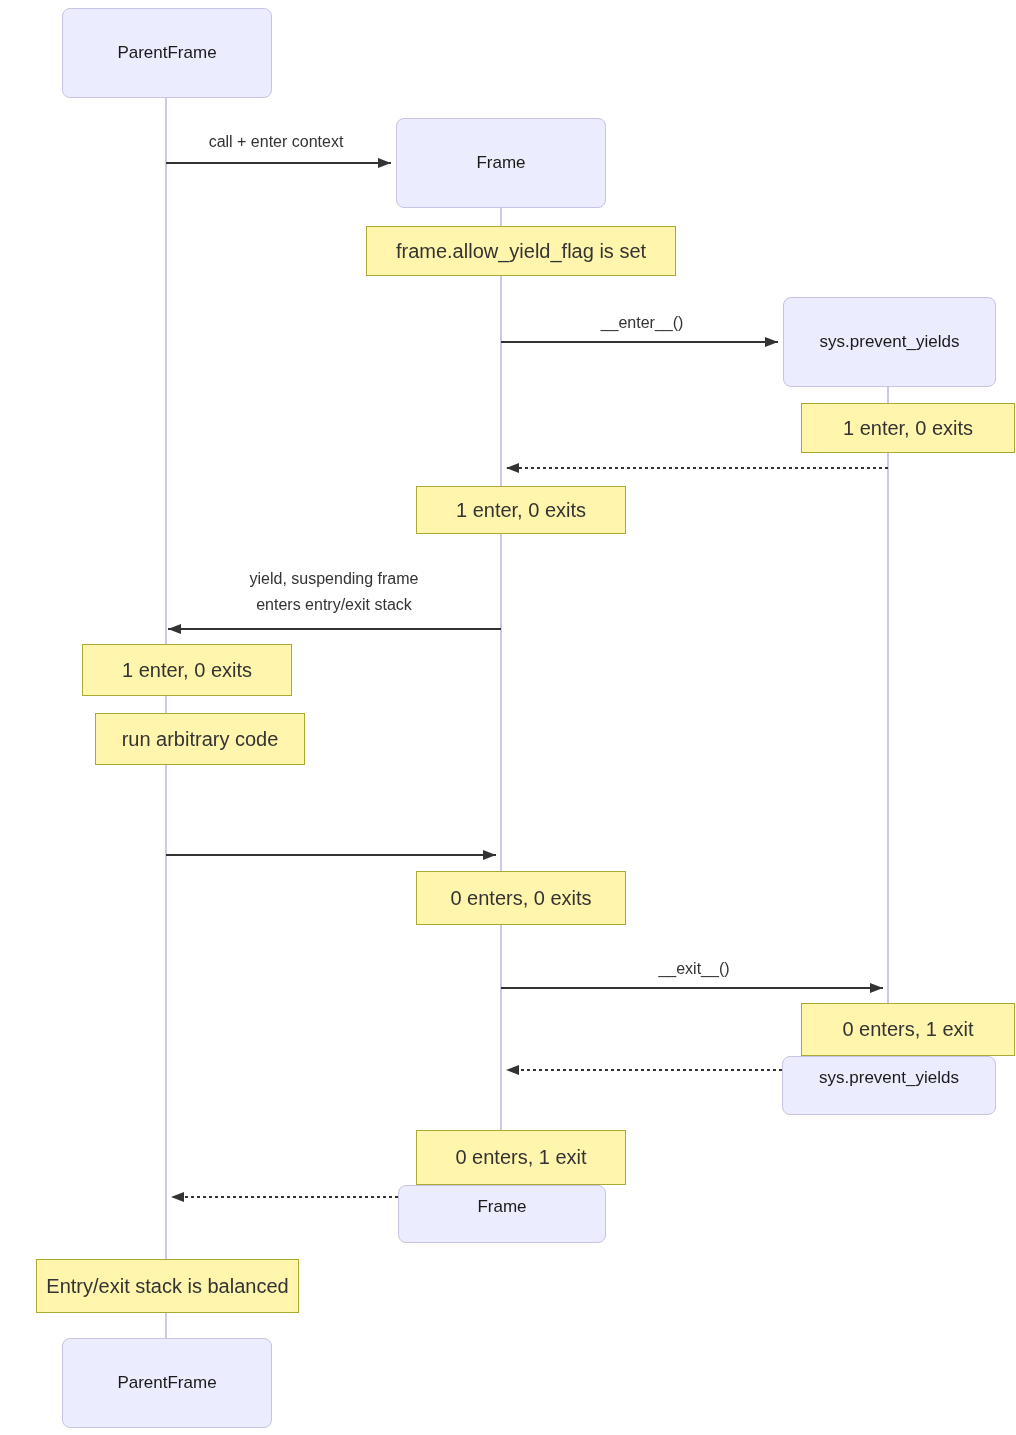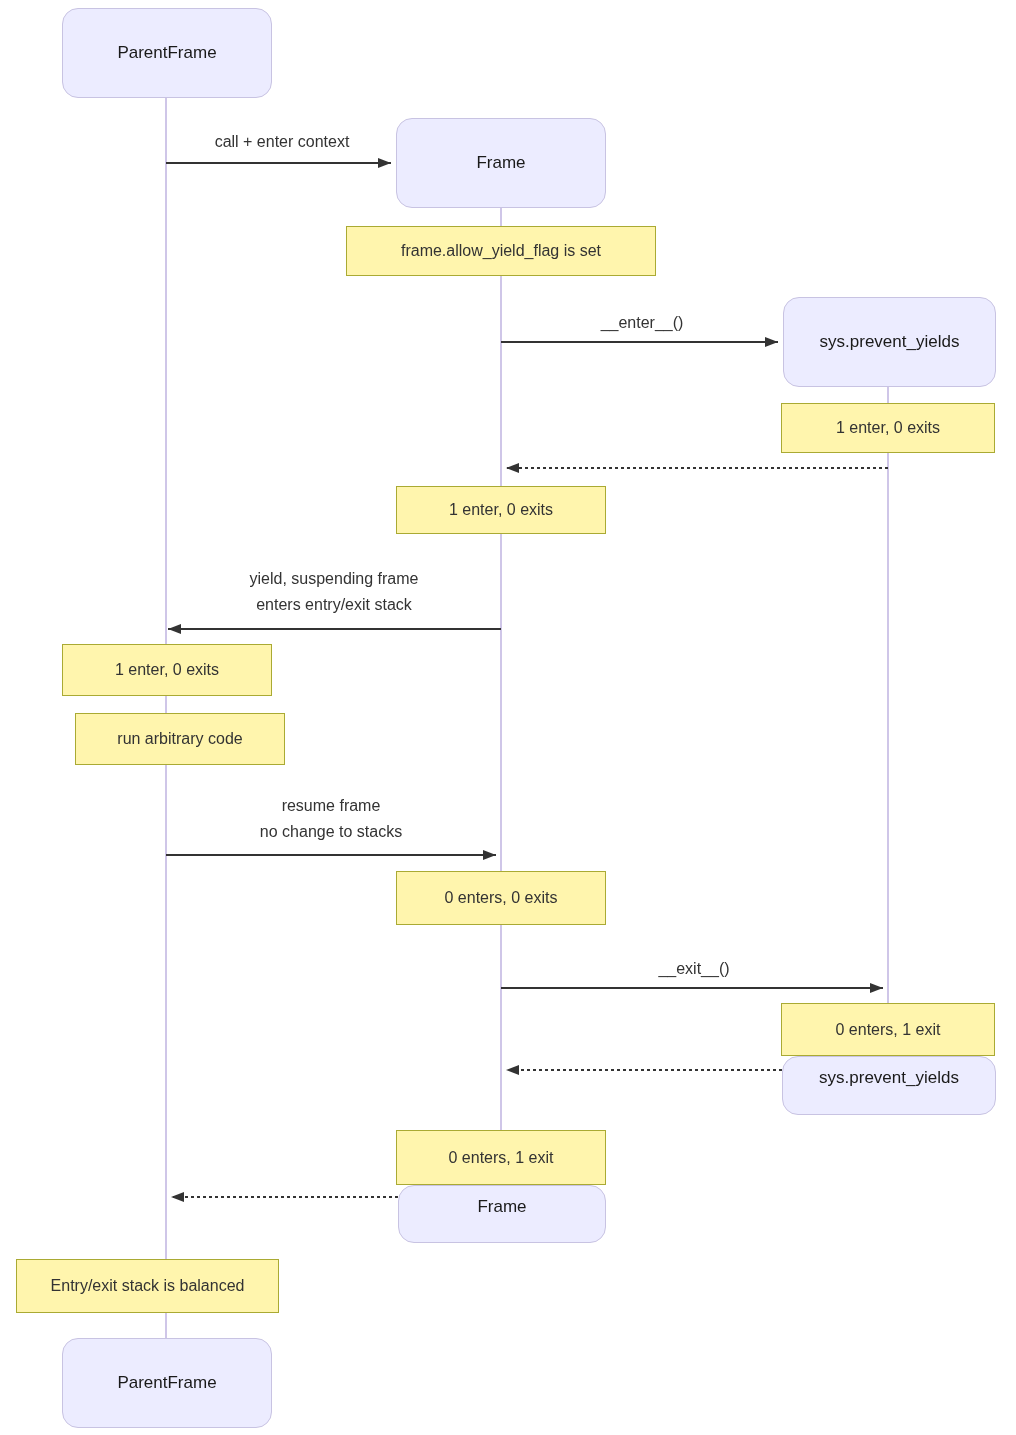--- a/index.html
+++ b/index.html
@@ -8,32 +8,33 @@
     font-family:"Liberation Sans", sans-serif; overflow:hidden;
   }
   .lifeline {
     position:absolute; width:2px;
     background: var(--lifeline, #cfc6e8);
   }
   .actor {
     position:absolute; box-sizing:border-box;
     background: var(--actor-fill, #ECECFF);
     border:1px solid var(--actor-border, #c8c3e2);
-    border-radius:16px;
+    border-radius:8px;
     display:flex; align-items:center; justify-content:center;
     font-size:17px; color: var(--actor-text, #1a1a1a);
   }
   .actor.endbox { align-items:flex-start; padding-top:11px; }
   .note {
     position:absolute; box-sizing:border-box;
     background: var(--note-fill, #fff5ad);
     border:1px solid var(--note-border, #aaaa33);
     display:flex; align-items:center; justify-content:center;
-    font-size:16px; color: var(--label-text, #2b2b2b);
+    font-size:20px; color: var(--label-text, #2b2b2b);
     white-space:nowrap;
+    margin-left:20px;
   }
   .msg {
     position:absolute; transform:translateX(-50%);
     font-size:16px; color: var(--label-text, #333333);
     white-space:nowrap; text-align:center; line-height:26px;
   }
   svg.arrows { position:absolute; left:0; top:0; pointer-events:none; }
   line.sig { stroke: var(--arrow, #333333); stroke-width:2; }
   line.dotted { stroke-dasharray:3,3; }
   #ah path { fill: var(--arrow, #333333); }
@@ -85,25 +86,21 @@
     <line class="sig" x1="166" y1="163" x2="391" y2="163" marker-end="url(#ah)"></line>
     <line class="sig" x1="501" y1="342" x2="778" y2="342" marker-end="url(#ah)"></line>
     <line class="sig dotted" x1="888" y1="468" x2="506" y2="468" marker-end="url(#ah)"></line>
     <line class="sig" x1="501" y1="629" x2="168" y2="629" marker-end="url(#ah)"></line>
     <line class="sig" x1="166" y1="855" x2="496" y2="855" marker-end="url(#ah)"></line>
     <line class="sig" x1="501" y1="988" x2="883" y2="988" marker-end="url(#ah)"></line>
     <line class="sig dotted" x1="782" y1="1070" x2="506" y2="1070" marker-end="url(#ah)"></line>
     <line class="sig dotted" x1="398" y1="1197" x2="171" y2="1197" marker-end="url(#ah)"></line>
   </svg>
 
-  <div class="msg" style="left:282px; top:129px">call + enter context</div>
+  <div class="msg" style="left:276px; top:129px">call + enter context</div>
   <div class="msg" style="left:642px; top:310px">__enter__()</div>
   <div class="msg" style="left:334px; top:566px">
     <div>yield, suspending frame</div>
     <div>enters entry/exit stack</div>
-  </div>
-  <div class="msg" style="left:331px; top:793px">
-    <div>resume frame</div>
-    <div>no change to stacks</div>
   </div>
   <div class="msg" style="left:694px; top:956px">__exit__()</div>
 
 </div>
 
 </body></html>

